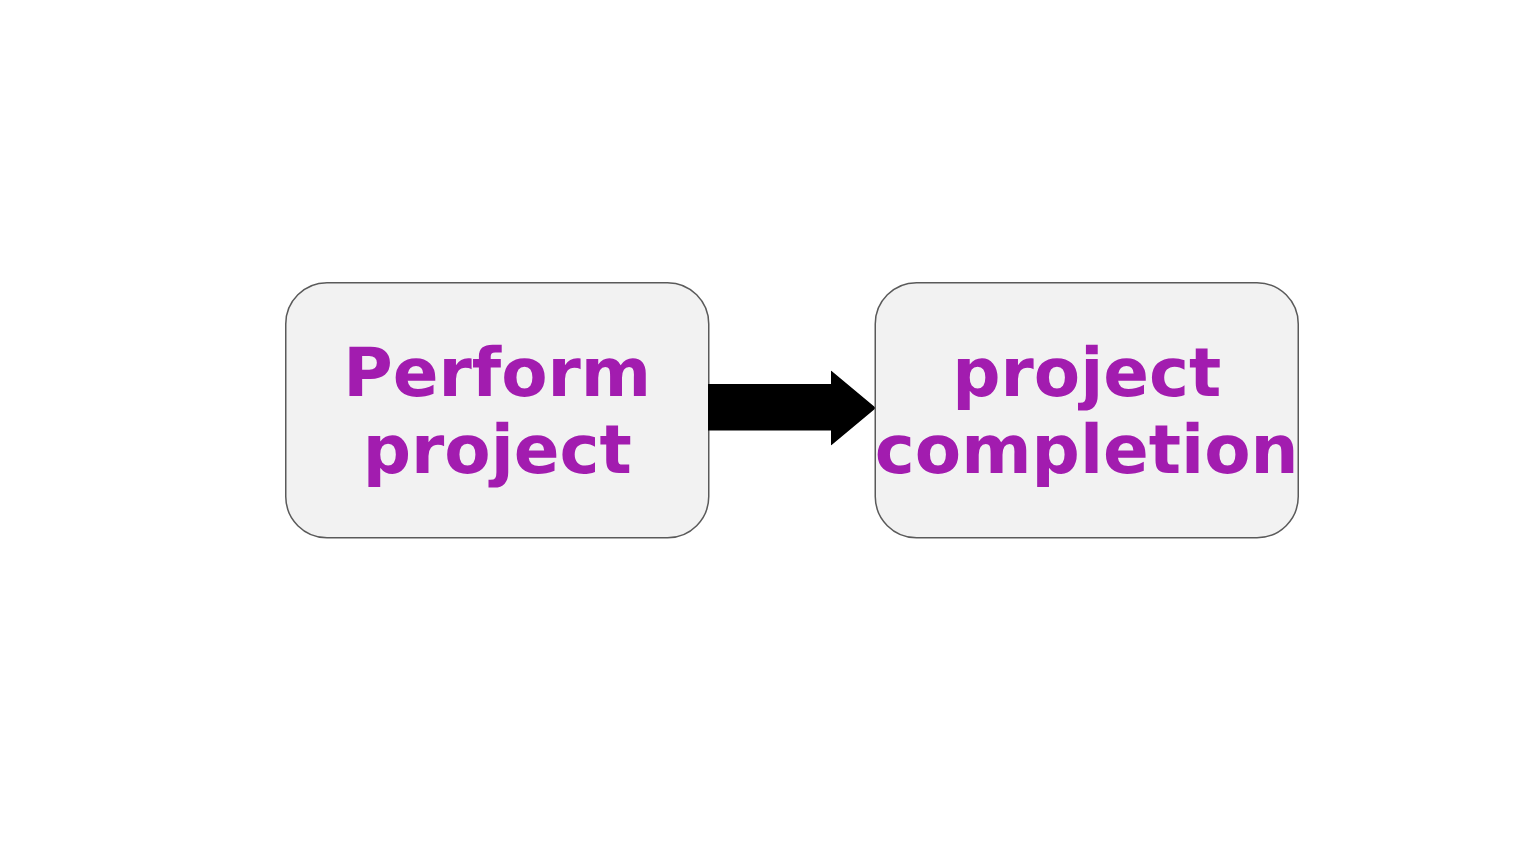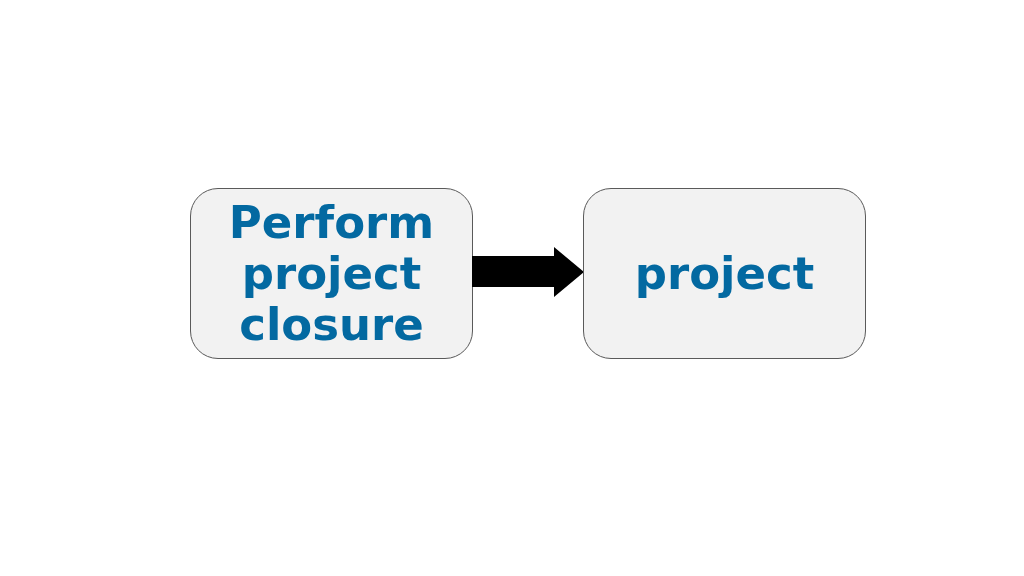--- a/index.html
+++ b/index.html
@@ -28,45 +28,45 @@
     flex-direction: column;
     justify-content: center;
     align-items: center;
   }
   .node-left  { left: 190px; }
   .node-right { left: 583px; }
   .node .line {
     font-size: 45px;
     font-weight: 700;
     line-height: 51px;
-    color: #0369a1;
+    color: #a21caf;
     white-space: nowrap;
     text-align: center;
   }
   .arrow {
     position: absolute;
     left: 472px;
     top: 247px;
     width: 112px;
     height: 50px;
     display: block;
   }
 </style>
 </head>
 <body>
 
 <div class="canvas">
 
   <div class="node node-left">
     <div class="line">Perform</div>
     <div class="line">project</div>
-    <div class="line">closure</div>
   </div>
 
   <svg class="arrow" viewBox="0 0 112 50" preserveAspectRatio="none">
     <polygon points="0,9 82,9 82,0 112,25 82,50 82,40 0,40" fill="#000000"></polygon>
   </svg>
 
   <div class="node node-right">
     <div class="line">project</div>
+    <div class="line">completion</div>
   </div>
 
 </div>
 
 </body></html>

